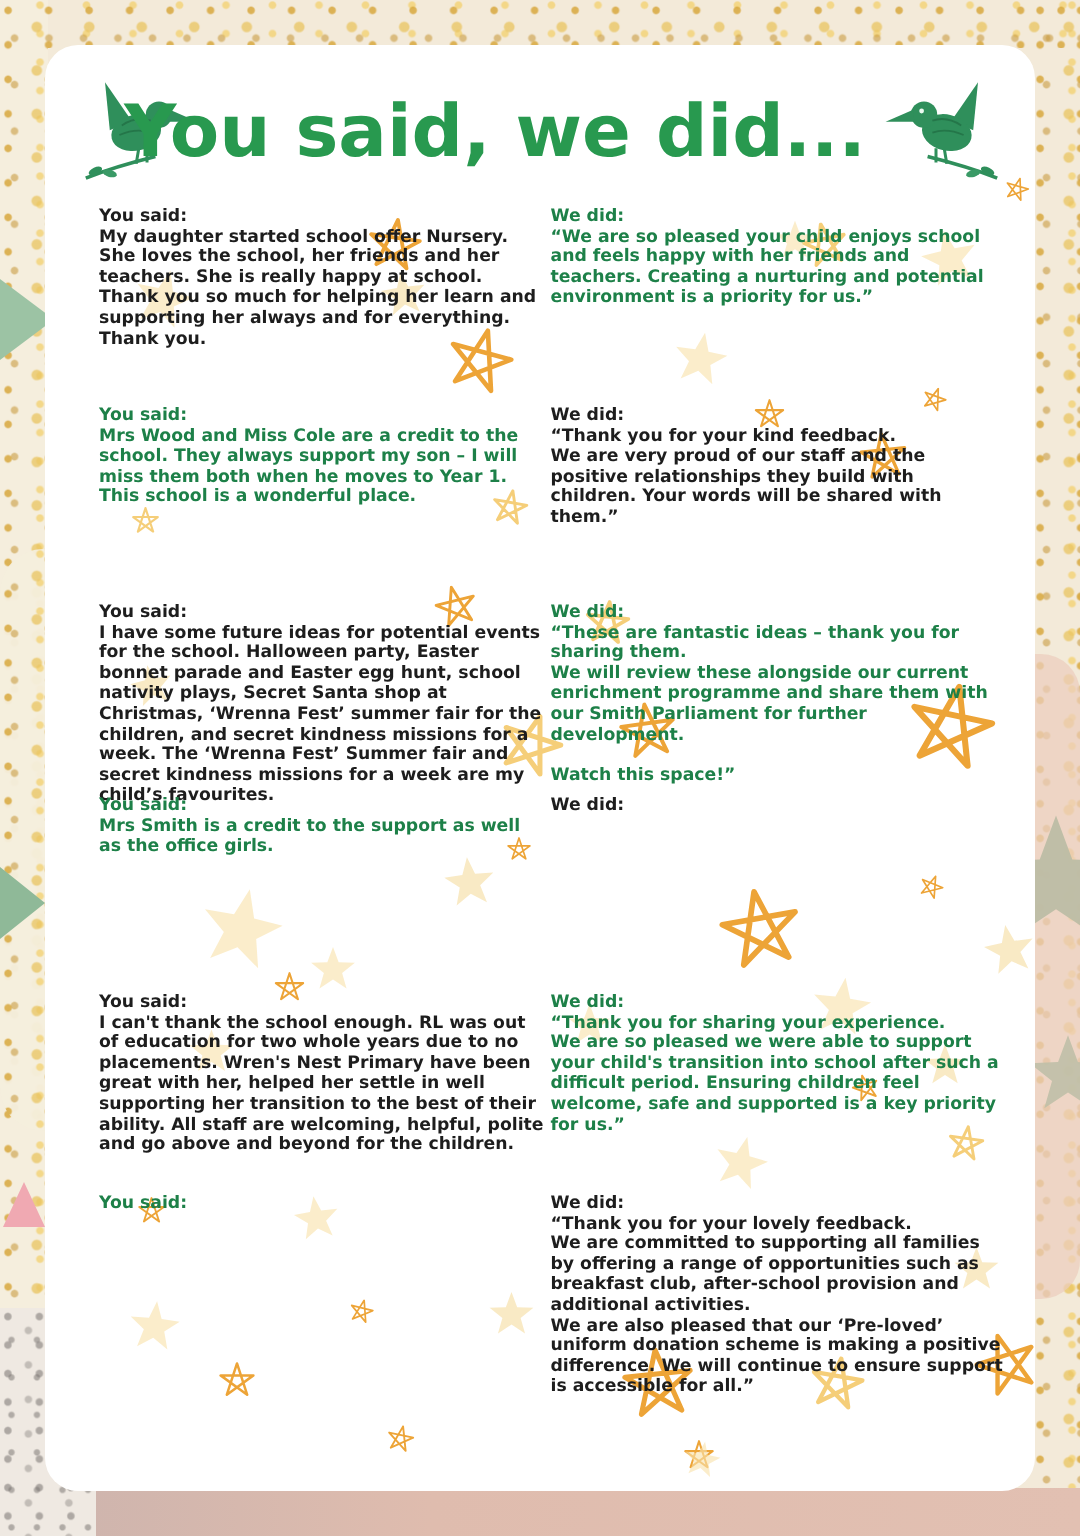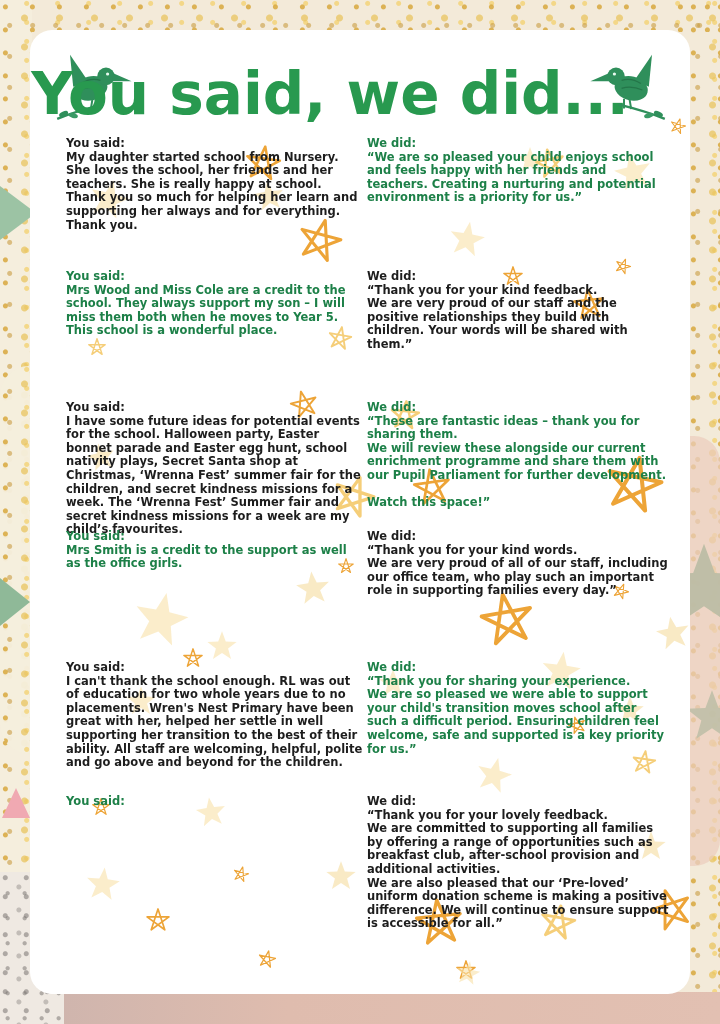--- a/index.html
+++ b/index.html
@@ -42,21 +42,21 @@
   .star{position:absolute;pointer-events:none;z-index:1;}
   .star svg{display:block;width:100%;height:100%;}
   .d  .shape{fill:none;stroke:#eda437;stroke-width:7;stroke-linejoin:round;stroke-linecap:round;}
   .d2 .shape{fill:none;stroke:#f3c257;stroke-width:8;stroke-linejoin:round;stroke-linecap:round;opacity:.8;}
   .s  .shape{fill:#f8e2ab;stroke:none;opacity:.62;}
   .s2 .shape{fill:#f4d68c;stroke:none;opacity:.5;}
   
   .title-row{position:absolute;left:0;top:12px;width:660px;height:92px;z-index:3;}
   .page-title{
     position:absolute;left:0;top:18px;width:600px;text-align:center;margin:0;
-    font-size:58px;font-weight:bold;color:#28994f;letter-spacing:0px;
+    font-size:48px;font-weight:bold;color:#28994f;letter-spacing:0px;
   }
   .bird{position:absolute;top:6px;width:80px;height:76px;}
   .bird svg{width:100%;height:100%;}
   .bird-left{left:24px;}
   .bird-right{right:22px;transform:scaleX(-1);}
   
   .block{position:absolute;z-index:2;width:298px;}
   .block-right{width:302px;}
   .block-label{font-size:11.5px;font-weight:600;line-height:1.2;}
   .block-text{font-size:11.5px;font-weight:600;line-height:1.18;white-space:pre-line;}
@@ -366,67 +366,65 @@
         <path d="M74,29 L97,39 L73,39 Z" fill="#2f8f5b"></path>
         <circle cx="67" cy="30" r="2" fill="#eafaf0"></circle>
         <path d="M34,42 q12,-8 24,-4 M32,50 q14,-6 26,-2" stroke="#1f6b42" stroke-width="1.5" fill="none" opacity=".7"></path>
         <path d="M48,62 L46,74 M55,61 L55,73" stroke="#2f8f5b" stroke-width="2.5"></path>
       </svg>
     </div>
   </div>
 
   <div class="block c-black" style="left:36px;top:107px">
     <div class="block-label">You said:</div>
-    <div class="block-text">My daughter started school from Nursery. She loves the school, her friends and her teachers. She is really happy at school. Thank you so much for helping her learn and supporting her always and for everything. Thank you.</div>
+    <div class="block-text">My daughter started school offer Nursery. She loves the school, her friends and her teachers. She is really happy at school. Thank you so much for helping her learn and supporting her always and for everything. Thank you.</div>
   </div>
   <div class="block block-right c-green" style="left:337px;top:107px">
     <div class="block-label">We did:</div>
     <div class="block-text">“We are so pleased your child enjoys school and feels happy with her friends and teachers. Creating a nurturing and potential environment is a priority for us.”</div>
   </div>
 
   <div class="block c-green" style="left:36px;top:240px">
     <div class="block-label">You said:</div>
-    <div class="block-text">Mrs Wood and Miss Cole are a credit to the school. They always support my son – I will miss them both when he moves to Year 5. This school is a wonderful place.</div>
+    <div class="block-text">Mrs Wood and Miss Cole are a credit to the school. They always support my son – I will miss them both when he moves to Year 1. This school is a wonderful place.</div>
   </div>
   <div class="block block-right c-black" style="left:337px;top:240px">
     <div class="block-label">We did:</div>
     <div class="block-text">“Thank you for your kind feedback.
 We are very proud of our staff and the positive relationships they build with children. Your words will be shared with them.”</div>
   </div>
 
   <div class="block c-black" style="left:36px;top:371px">
     <div class="block-label">You said:</div>
     <div class="block-text">I have some future ideas for potential events for the school. Halloween party, Easter bonnet parade and Easter egg hunt, school nativity plays, Secret Santa shop at Christmas, ‘Wrenna Fest’ summer fair for the children, and secret kindness missions for a week. The ‘Wrenna Fest’ Summer fair and secret kindness missions for a week are my child’s favourites.</div>
   </div>
   <div class="block block-right c-green" style="left:337px;top:371px">
     <div class="block-label">We did:</div>
     <div class="block-text">“These are fantastic ideas – thank you for sharing them.
-We will review these alongside our current enrichment programme and share them with our Pupil Parliament for further development.
+We will review these alongside our current enrichment programme and share them with our Smith Parliament for further development.
 
 Watch this space!”</div>
   </div>
 
   <div class="block c-green" style="left:36px;top:500px">
     <div class="block-label">You said:</div>
     <div class="block-text">Mrs Smith is a credit to the support as well as the office girls.</div>
   </div>
   <div class="block block-right c-black" style="left:337px;top:500px">
     <div class="block-label">We did:</div>
-    <div class="block-text">“Thank you for your kind words.
-We are very proud of all of our staff, including our office team, who play such an important role in supporting families every day.”</div>
   </div>
 
   <div class="block c-black" style="left:36px;top:631px">
     <div class="block-label">You said:</div>
     <div class="block-text">I can't thank the school enough. RL was out of education for two whole years due to no placements. Wren's Nest Primary have been great with her, helped her settle in well supporting her transition to the best of their ability. All staff are welcoming, helpful, polite and go above and beyond for the children.</div>
   </div>
   <div class="block block-right c-green" style="left:337px;top:631px">
     <div class="block-label">We did:</div>
     <div class="block-text">“Thank you for sharing your experience.
-We are so pleased we were able to support your child's transition moves school after such a difficult period. Ensuring children feel welcome, safe and supported is a key priority for us.”</div>
+We are so pleased we were able to support your child's transition into school after such a difficult period. Ensuring children feel welcome, safe and supported is a key priority for us.”</div>
   </div>
 
   <div class="block c-green" style="left:36px;top:765px">
     <div class="block-label">You said:</div>
   </div>
   <div class="block block-right c-black" style="left:337px;top:765px">
     <div class="block-label">We did:</div>
     <div class="block-text">“Thank you for your lovely feedback.
 We are committed to supporting all families by offering a range of opportunities such as breakfast club, after-school provision and additional activities.
 We are also pleased that our ‘Pre-loved’ uniform donation scheme is making a positive difference. We will continue to ensure support is accessible for all.”</div>

